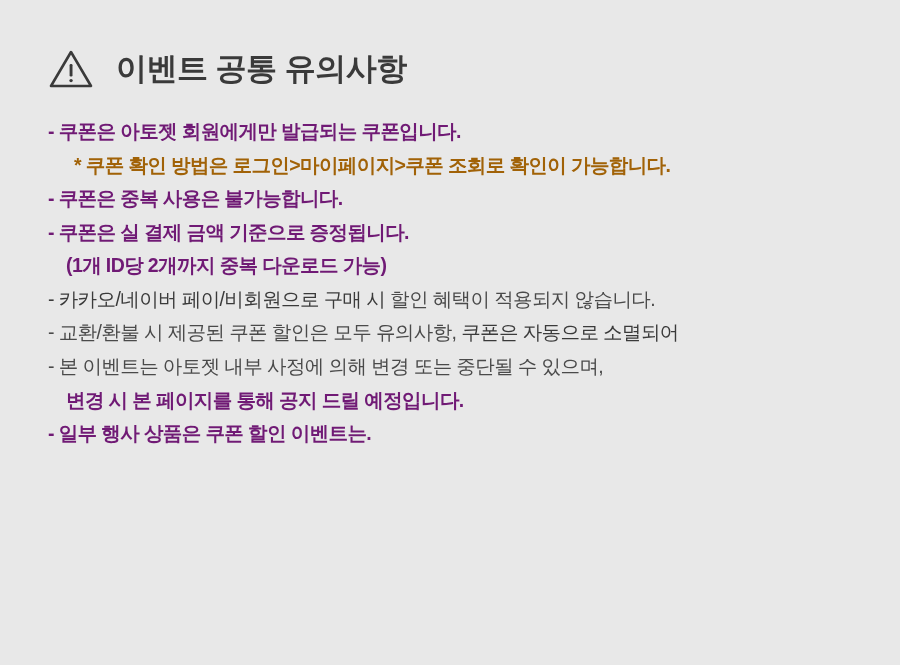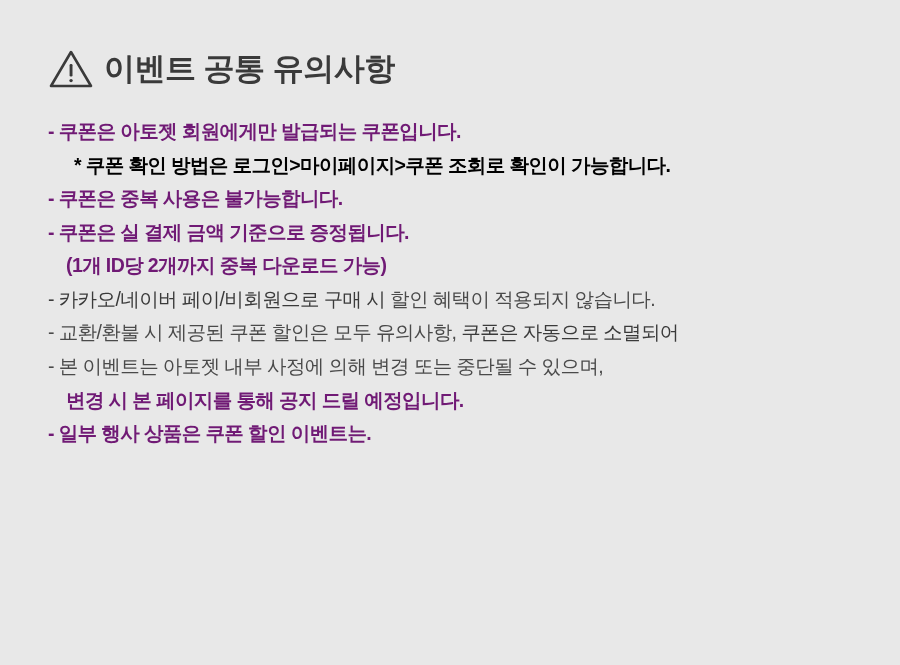--- a/index.html
+++ b/index.html
@@ -20,21 +20,21 @@
     width: 900px;
     height: 665px;
     box-sizing: border-box;
     padding: 48px 40px 0 48px;
   }
 
   
   .heading {
     display: flex;
     align-items: center;
-    gap: 10px;
+    gap: 22px;
     margin-bottom: 26px;
   }
   .warn-icon {
     width: 46px;
     height: 42px;
     flex: 0 0 auto;
     display: block;
   }
   .heading-title {
     font-size: 31px;
@@ -63,21 +63,21 @@
     color: #701a75;
   }
   .notice-item.indent1 {
     padding-left: 26px;
   }
   .notice-item.indent2 {
     padding-left: 18px;
   }
   .notice-item.sub {
     font-weight: bold;
-    color: #000000;
+    color: #a16207;
   }
   .notice-item .muted {
     font-weight: normal;
     color: #4a4a4a;
   }
   .notice-item .strongtext {
     font-weight: normal;
     color: #3a3a3a;
   }
 </style>

